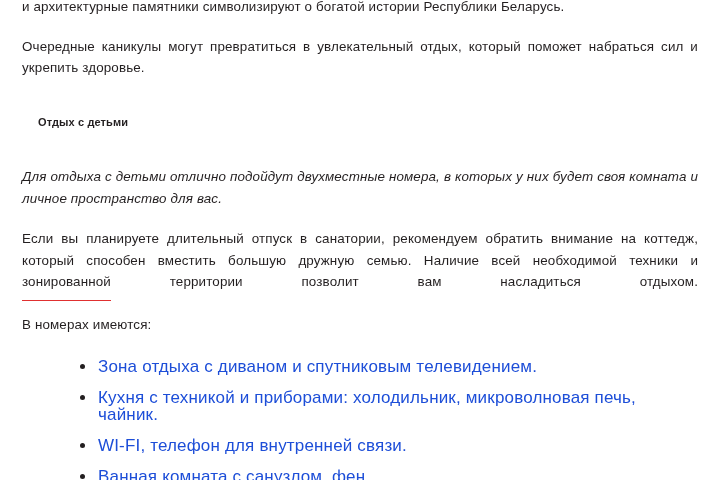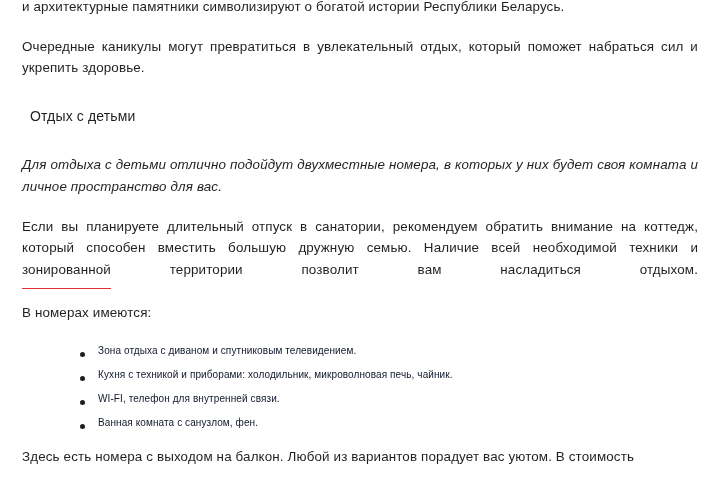--- a/index.html
+++ b/index.html
@@ -36,43 +36,43 @@
   }
   .gap-1 { height: 18px; }
   .gap-2 { height: 20px; }
   .gap-3 { height: 21px; }
   .gap-4 { height: 18px; }
   .gap-5 { height: 21px; }
   .gap-6 { height: 22px; }
   .gap-7 { height: 18px; }
 
   .heading {
-    font-size: 14px;
+    font-size: 11px;
     line-height: 1.3;
     color: #231f20;
-    font-weight: 400;
-    margin: 8px;
+    font-weight: 700;
+    margin: 16px;
     letter-spacing: 0.01em;
   }
   .italic {
     font-style: italic;
   }
   .underline-red {
     border-bottom: 1px solid #e03030;
     padding-bottom: 11px;
   }
   ul.bullets {
     margin: 0;
     padding: 0 0 0 58px;
     list-style: none;
   }
   ul.bullets li {
-    font-size: 10px;
+    font-size: 17px;
     line-height: 1.0;
-    color: #0f172a;
+    color: #1d4ed8;
     position: relative;
     margin: 0 0 14px 0;
     padding-left: 18px;
     letter-spacing: 0.01em;
   }
   ul.bullets li:last-child {
     margin-bottom: 0;
     margin-top: 8px;
   }
   ul.bullets li::before {

